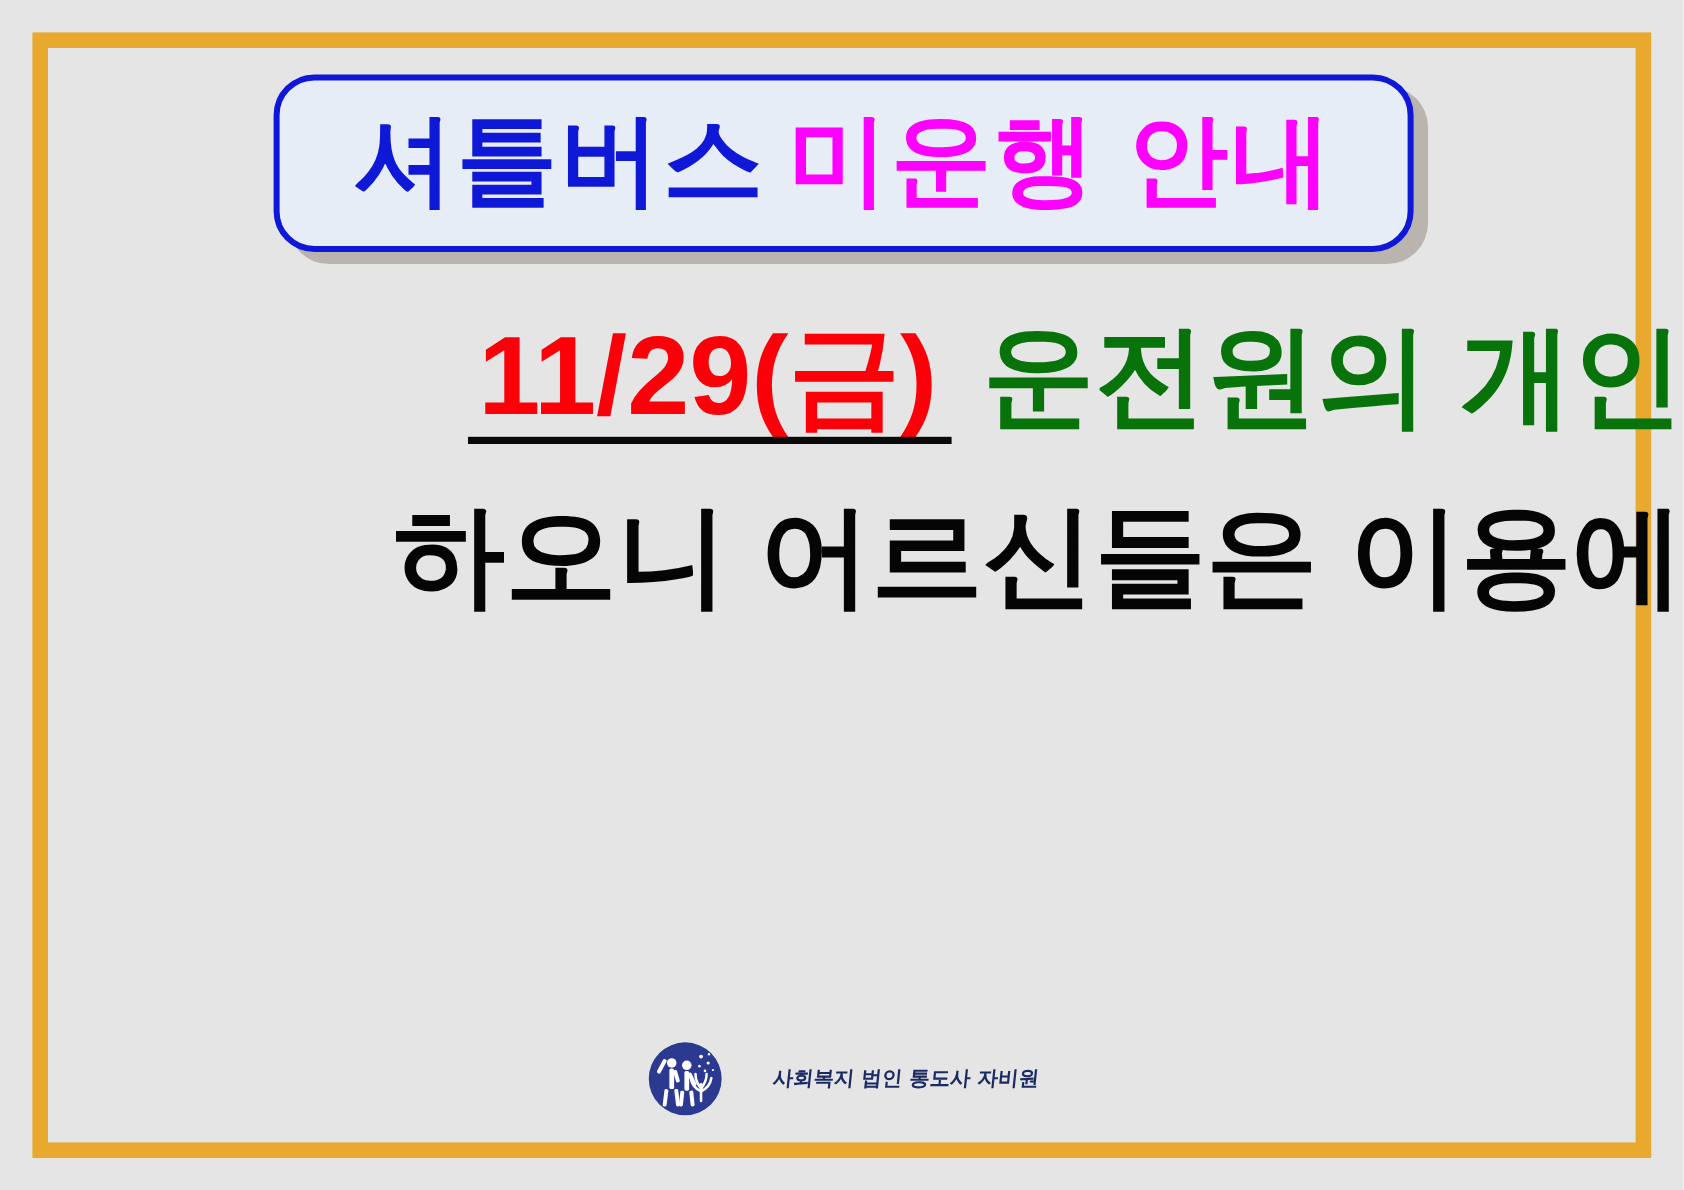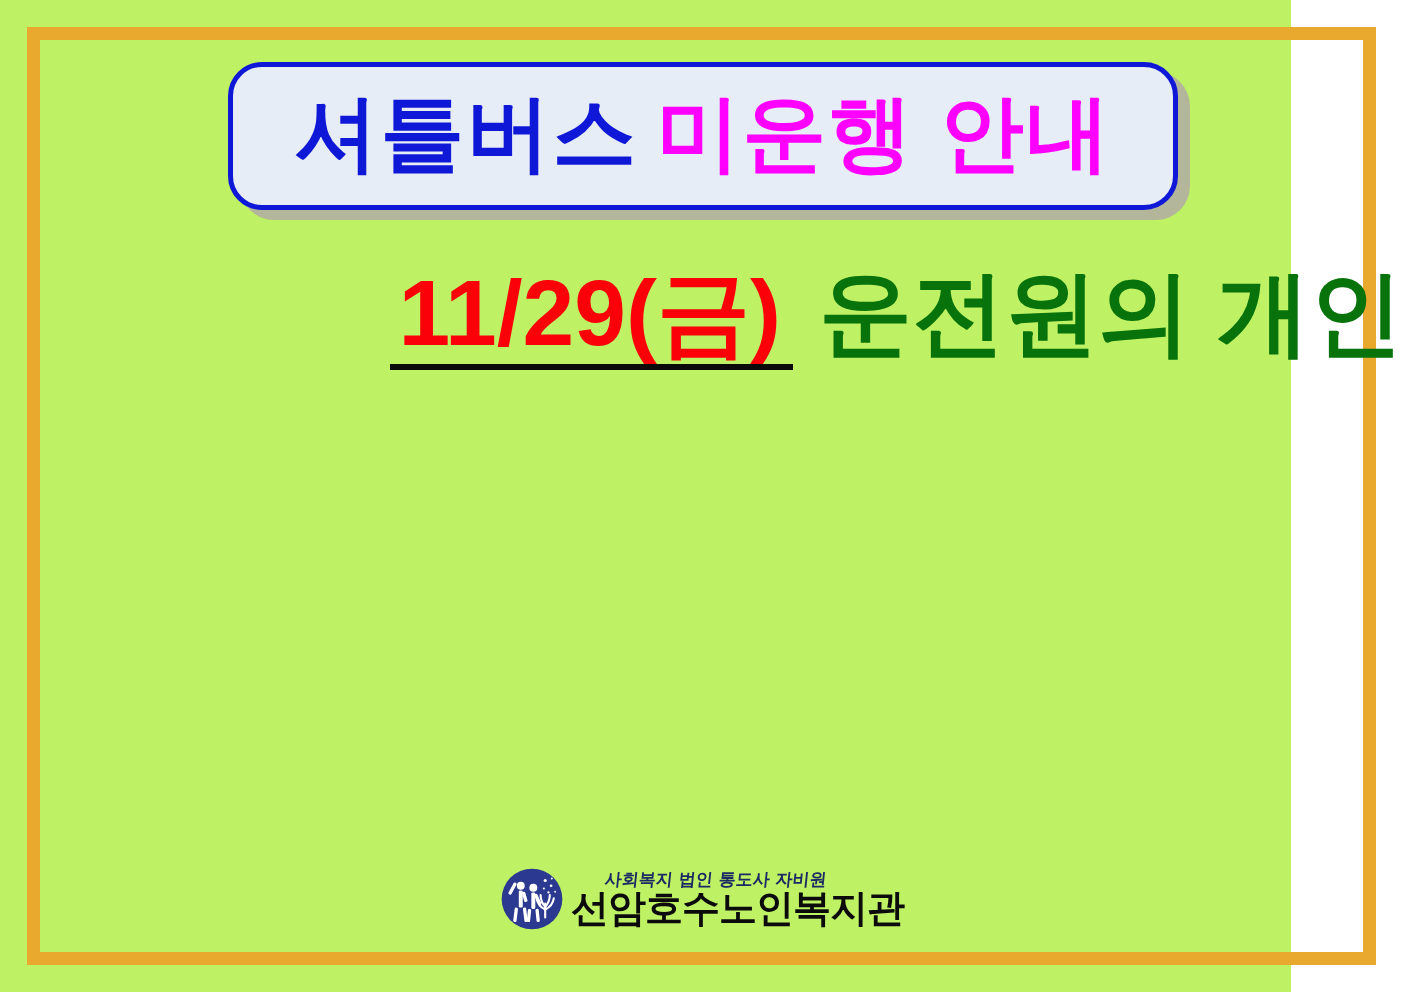--- a/index.html
+++ b/index.html
@@ -9,23 +9,23 @@
   }
   body {
     width: 1403px;
     height: 992px;
     overflow: hidden;
     font-family: "Liberation Sans", "DejaVu Sans", sans-serif;
   }
 
   #poster {
     position: relative;
-    width: 1291px;
+    width: 1403px;
     height: 992px;
-    background: #bef264;
+    background: #e5e5e5;
     box-sizing: border-box;
   }
 
   
   #frame {
     position: absolute;
     left: 27px;
     top: 27px;
     width: 1349px;
     height: 938px;
@@ -175,20 +175,23 @@
     </div>
   </div>
 
   <div id="body-lines">
 
     <div class="bline">
       <span class="seg c-red date-underlined">11/29(금)</span><span class="sp"></span><span class="seg c-green">운전원의</span><span class="sp"></span><span class="seg c-green">개인</span>
     </div>
 
 
+    <div class="bline">
+      <span class="seg c-black">하오니</span><span class="sp"></span><span class="seg c-black">어르신들은</span><span class="sp"></span><span class="seg c-black">이용에</span>
+    </div>
 
 
   </div>
 
   <div id="logo-row">
 
     <svg id="logo-mark" viewBox="0 0 100 100">
       <circle cx="50" cy="50" r="46" fill="#2B3990"></circle>
 
       <g fill="#ffffff">
@@ -221,18 +224,17 @@
         <path d="M70 78 C70 68 70 62 70 57"></path>
         <path d="M70 66 C62 62 58 56 57 49"></path>
         <path d="M70 66 C78 62 82 56 83 49"></path>
         <path d="M70 62 C64 55 63 49 63 44"></path>
         <path d="M70 62 C76 55 77 49 77 44"></path>
       </g>
     </svg>
 
     <div id="logo-text">
       <div id="logo-sub">사회복지 법인 통도사 자비원</div>
-      <div id="logo-name">선암호수노인복지관</div>
     </div>
 
   </div>
 
 </div>
 
 </body></html>

